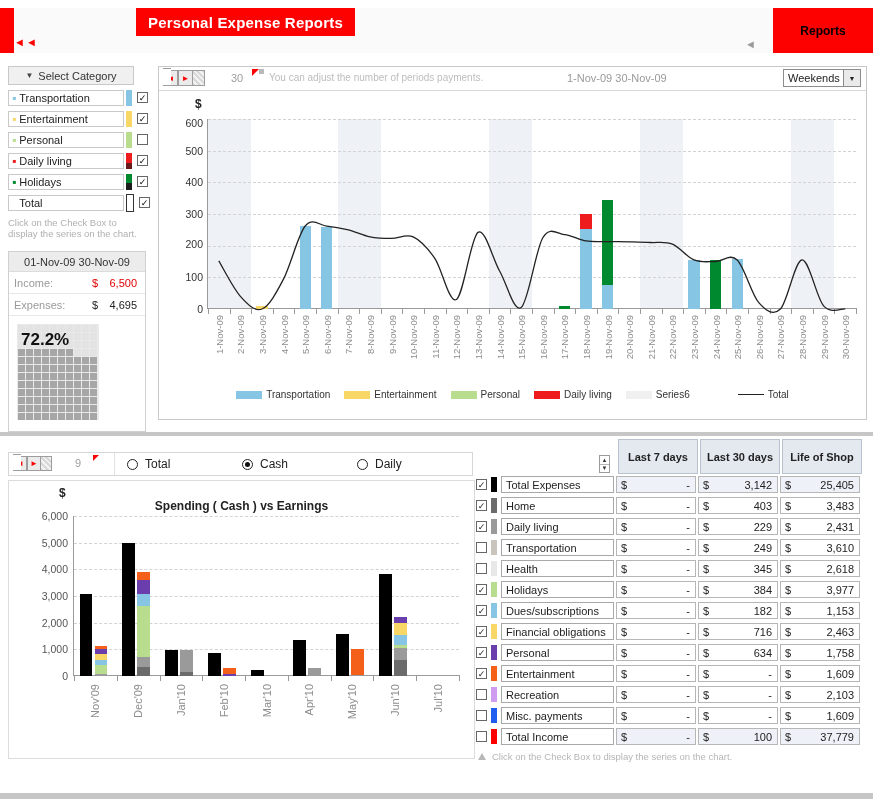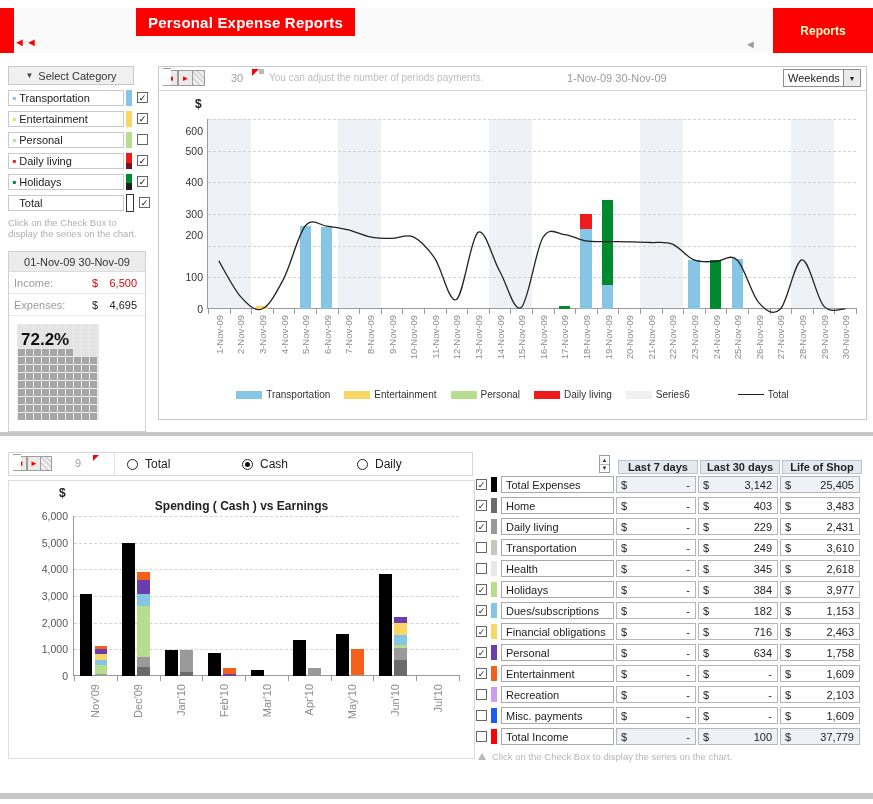--- a/index.html
+++ b/index.html
@@ -13,21 +13,21 @@
     position:relative;
   }
   
   .banner{position:absolute;left:0;top:8px;width:873px;height:45px;background:#fafafa;}
   .banner-red-left{position:absolute;left:0;top:8px;width:14px;height:45px;background:#fd0000;}
   .banner-title-box{position:absolute;left:136px;top:8px;width:219px;height:28px;background:#fd0000;
     display:flex;align-items:center;justify-content:center;}
   .banner-title{color:#fff;font-weight:bold;font-size:15px;letter-spacing:.2px;}
   .banner-right{position:absolute;left:773px;top:8px;width:100px;height:45px;background:#fd0000;
     display:flex;align-items:center;justify-content:center;}
-  .banner-right span{color:#fef9c3;font-weight:bold;font-size:12px;}
+  .banner-right span{color:#000000;font-weight:bold;font-size:12px;}
   .nav-left{position:absolute;left:14px;top:36px;color:#fd0000;font-size:11px;letter-spacing:1px;}
   .nav-collapse{position:absolute;left:745px;top:38px;color:#9a9a9a;font-size:11px;}
 
   
   .sidebar{position:absolute;left:8px;top:66px;width:145px;}
   .sel-cat{width:124px;height:17px;border:1px solid #c8c8c8;background:#f0f0f0;
      display:flex;align-items:center;justify-content:center;font-size:11px;color:#333;margin-bottom:3px;}
   .sel-cat .caret{font-size:8px;margin-right:5px;color:#444;}
   .cat-row{display:flex;align-items:center;height:19px;margin-bottom:2px;}
   .cat-name{width:116px;height:16px;border:1px solid #c9c9c9;background:#fff;
@@ -129,21 +129,21 @@
      writing-mode:vertical-rl;transform:rotate(180deg);}
 
   
   .tbl{position:absolute;left:476px;top:452px;width:390px;}
   .thead{display:flex;align-items:flex-end;height:22px;}
   .th-spacer{width:140px;position:relative;}
   .spinner2{position:absolute;right:6px;bottom:1px;width:11px;height:18px;
      border:1px solid #9b9b9b;background:#fff;display:flex;flex-direction:column;box-sizing:border-box;}
   .spinner2 div{flex:1;display:flex;align-items:center;justify-content:center;font-size:6px;color:#333;}
   .spinner2 div:first-child{border-bottom:1px solid #b5b5b5;}
-  .th{width:80px;height:14px;margin-left:2px;background:#e4e9f0;border:1px solid #b9c2cf;
+  .th{width:80px;height:35px;margin-left:2px;background:#e4e9f0;border:1px solid #b9c2cf;
      display:flex;align-items:center;justify-content:center;font-weight:bold;font-size:11px;box-sizing:border-box;}
   .trow{display:flex;align-items:center;height:21px;}
   .t-chk{width:11px;height:11px;border:1px solid #666;background:#fff;margin-right:4px;
      display:flex;align-items:center;justify-content:center;font-size:9px;box-sizing:border-box;}
   .t-sw{width:6px;height:15px;margin-right:4px;}
   .t-name{width:113px;height:17px;border:1px solid #a8a8a8;background:#fff;
      display:flex;align-items:center;padding-left:4px;font-size:11px;box-sizing:border-box;}
   .t-cell{width:80px;height:17px;margin-left:2px;border:1px solid #b6b6b6;background:#fff;
      display:flex;align-items:center;font-size:11px;box-sizing:border-box;}
   .t-cell .c{padding-left:4px;}
@@ -387,29 +387,29 @@
   <div class="plot" id="plot1">
       <div class="band" style="left: 0px; width: 43.2px;"></div>
       <div class="band" style="left: 129.6px; width: 43.2px;"></div>
       <div class="band" style="left: 280.8px; width: 43.2px;"></div>
       <div class="band" style="left: 432px; width: 43.2px;"></div>
       <div class="band" style="left: 583.2px; width: 43.2px;"></div>
       <div class="ylab" style="top: 190px;">0</div>
       <div class="gridline" style="top: 158.333px;"></div>
       <div class="ylab" style="top: 158.333px;">100</div>
       <div class="gridline" style="top: 126.667px;"></div>
-      <div class="ylab" style="top: 116px;">200</div>
+      <div class="ylab" style="top: 125px;">200</div>
       <div class="gridline" style="top: 95px;"></div>
       <div class="ylab" style="top: 95px;">300</div>
       <div class="gridline" style="top: 63.3333px;"></div>
       <div class="ylab" style="top: 63.3333px;">400</div>
       <div class="gridline" style="top: 31.6667px;"></div>
       <div class="ylab" style="top: 31.6667px;">500</div>
       <div class="gridline" style="top: 0px;"></div>
-      <div class="ylab" style="top: 12px;">600</div>
+      <div class="ylab" style="top: 4px;">600</div>
       <div class="yaxis"></div>
       <div class="xaxis"></div>
       <div class="tick" style="left: 0px;"></div>
       <div class="tick" style="left: 21.6px;"></div>
       <div class="tick" style="left: 43.2px;"></div>
       <div class="tick" style="left: 64.8px;"></div>
       <div class="tick" style="left: 86.4px;"></div>
       <div class="tick" style="left: 108px;"></div>
       <div class="tick" style="left: 129.6px;"></div>
       <div class="tick" style="left: 151.2px;"></div>

